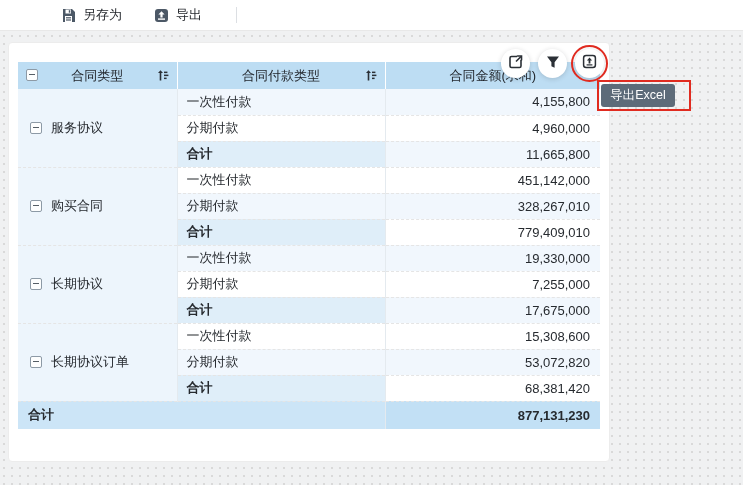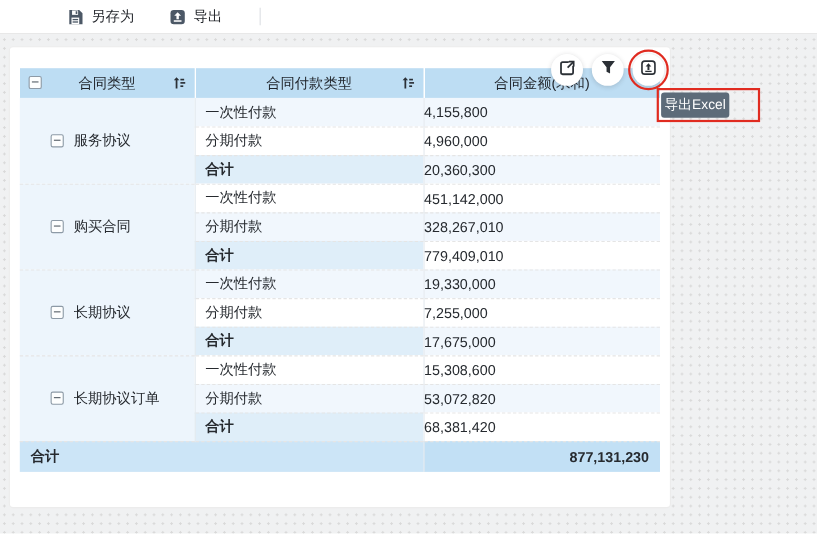--- a/index.html
+++ b/index.html
@@ -42,23 +42,23 @@
     background:#bedDf4; background:#bdddf3; height:27px; font-weight:400;
     position:relative; border-right:1px solid #ffffff; color:#1f2329; text-align:center;
   }
   .pivot th:last-child { border-right:none; }
   .pivot td {
     height:26px; border-right:1px solid #e4eaef;
     border-bottom:1px dashed #e5e5e5; background:#fff; color:#262a2f;
   }
   .pivot td:last-child { border-right:none; }
   .group-cell { background:#edf5fc !important; vertical-align:middle; }
-  .group-inner { display:flex; align-items:center; gap:9px; padding-left:28px; }
+  .group-inner { display:flex; align-items:center; gap:9px; padding-left:12px; }
   td.pay { padding-left:9px; }
-  td.val { padding-right:10px;margin-left:16px; }
+  td.val { text-align:right; padding-right:10px;margin-left:16px; }
   tr.odd td.pay, tr.odd td.val { background:#f1f7fd; }
   tr.sub td.pay { background:#dfeef9 !important; font-weight:700; }
   .gt-label { background:#cce5f7 !important; font-weight:700; padding-left:10px; height:28px !important; border-bottom:none !important; }
   .gt-val  { background:#c2e0f5 !important; font-weight:700; text-align:right; padding-right:10px; height:28px !important; border-bottom:none !important;margin-top:44px; }
 
   
   .minus-box {
     display:inline-block; width:12px; height:12px; background:#fdfefe;
     border:1px solid #8d9aa6; border-radius:2px; position:relative; cursor:pointer; flex:0 0 12px;
   }
@@ -79,21 +79,21 @@
     position:absolute; left:571px; top:45px; width:37px; height:37px;
     border:2.5px solid #e02b20; border-radius:50%; z-index:7; pointer-events:none;
   }
 
   
   .red-rect {
     position:absolute; left:597px; top:80px; width:94px; height:31px;
     border:2px solid #e02b20; z-index:8; pointer-events:none;
   }
   .tooltip-export {
-    position:absolute; left:601px; top:84px; width:62px; height:23px;
+    position:absolute; left:601px; top:84px; width:74px; height:23px;
     background:#5d6b79; color:#fff; border-radius:3px; font-size:12.5px;
     display:flex; align-items:center; justify-content:center; z-index:7; cursor:pointer;
   }
 </style>
 </head>
 <body>
 
 <div class="toolbar">
   <div class="tb-btn tb-save">
     <span class="tb-icon">
@@ -171,21 +171,21 @@
     </td>
     <td class="pay">一次性付款</td>
     <td class="val">4,155,800</td>
   </tr>
   <tr>
     <td class="pay">分期付款</td>
     <td class="val">4,960,000</td>
   </tr>
   <tr class="odd sub">
     <td class="pay">合计</td>
-    <td class="val">20,360,300</td>
+    <td class="val">11,665,800</td>
   </tr>
 
   <tr>
     <td class="group-cell" rowspan="3">
       <span class="group-inner">
             <span class="minus-box"></span>
             <span>购买合同</span>
           </span>
     </td>
     <td class="pay">一次性付款</td>

